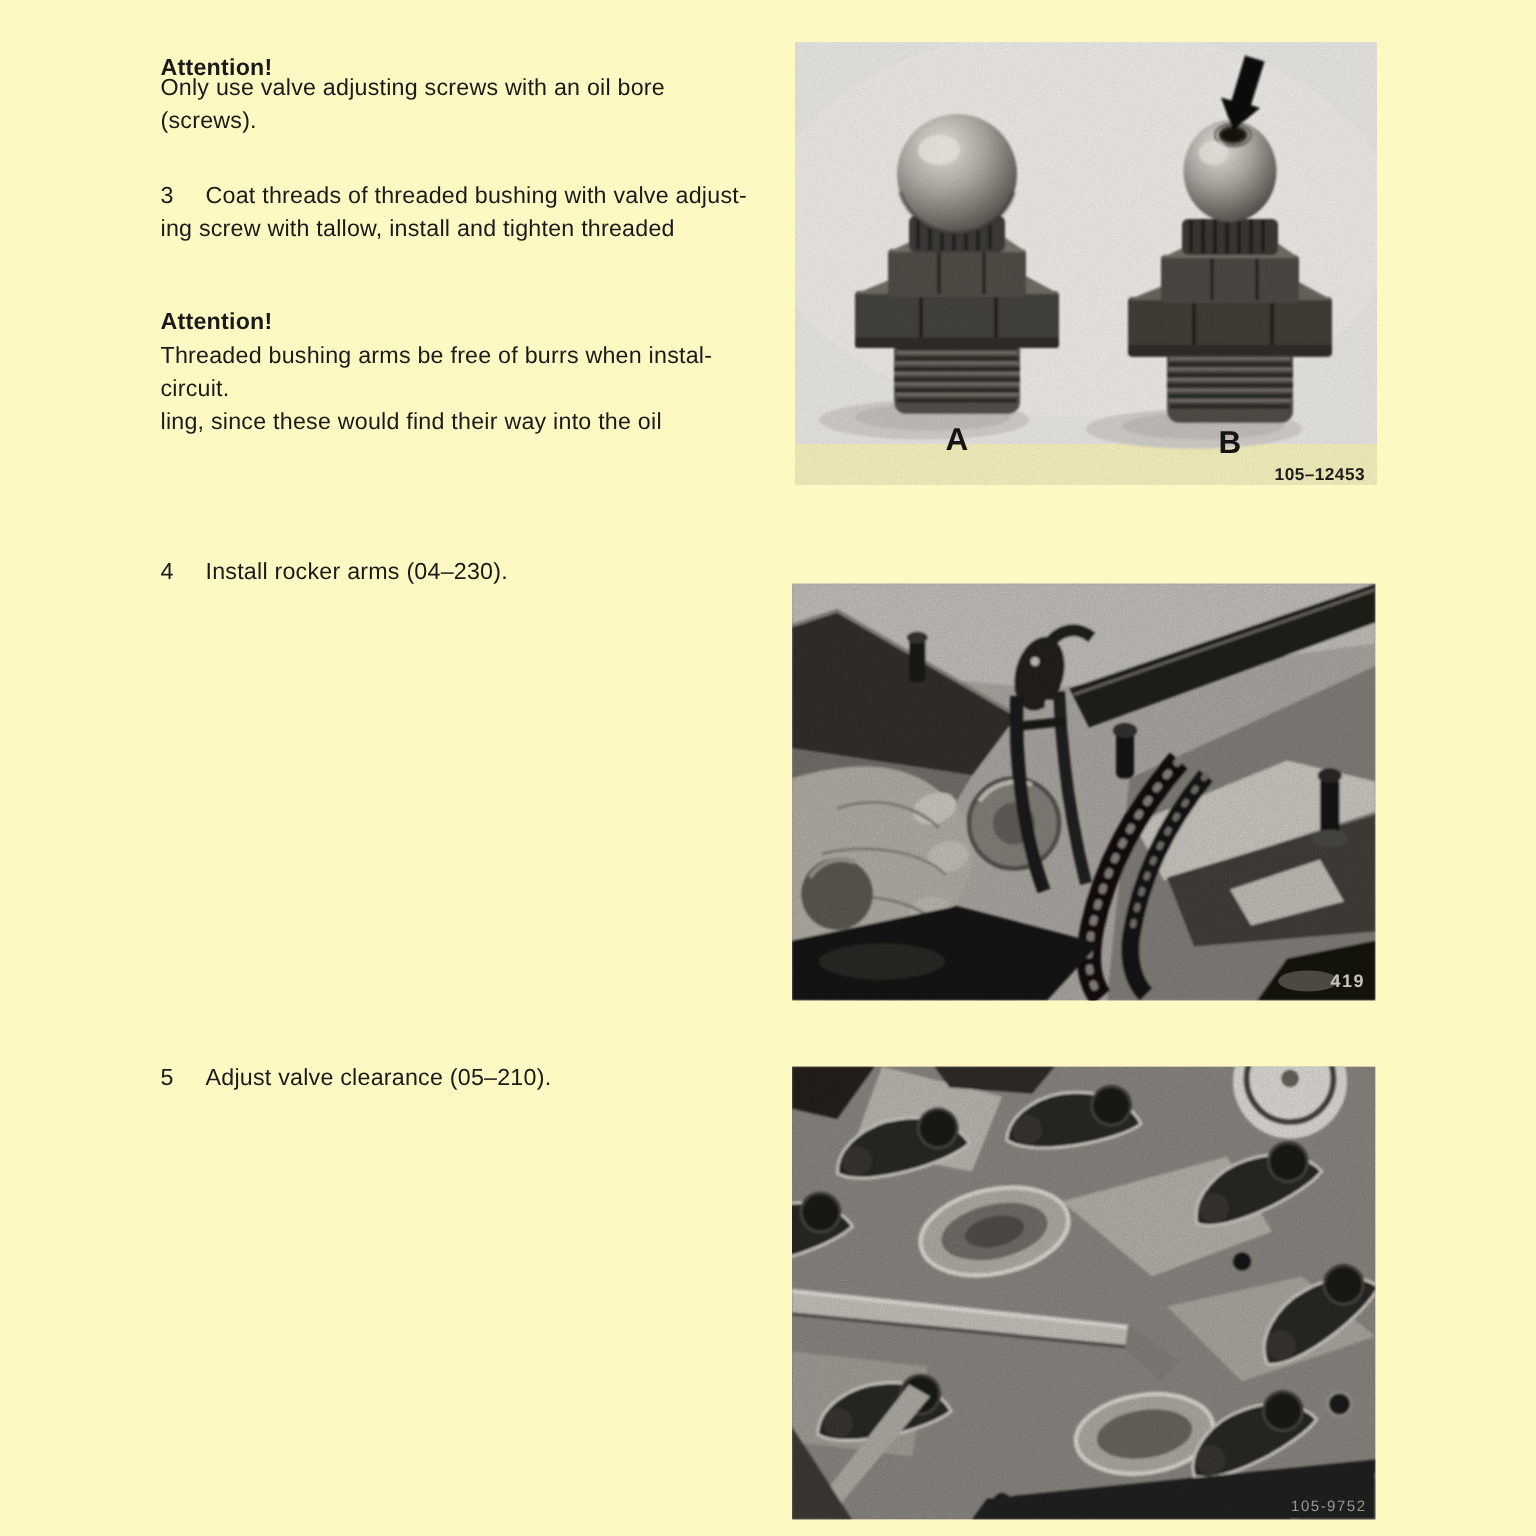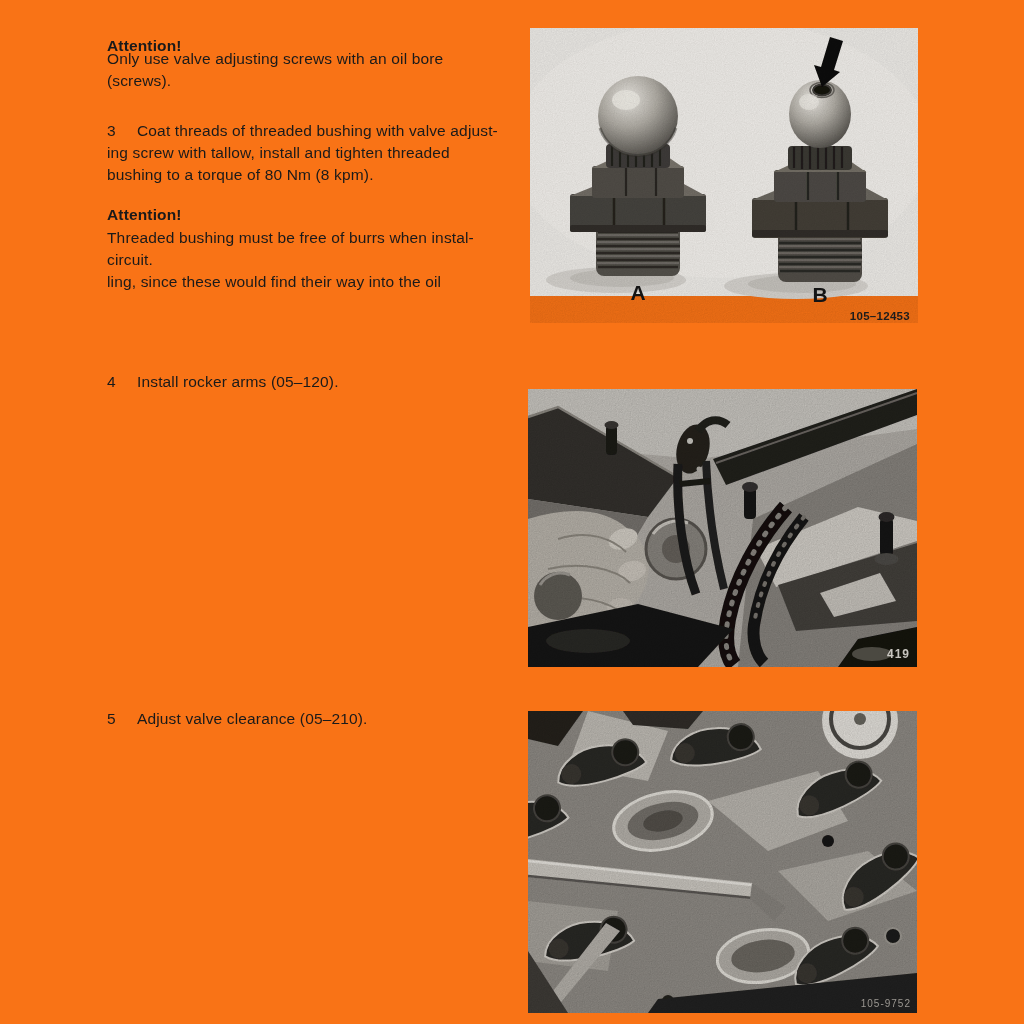--- a/index.html
+++ b/index.html
@@ -1,17 +1,17 @@
 <!DOCTYPE html>
 <html><head>
 <meta charset="utf-8">
 <style>
   html,body{margin:0;padding:0;background:#ffffff;}
   .page{
-    position:relative;width:1024px;height:1024px;background:#f97316;overflow:hidden;
+    position:relative;width:1024px;height:1024px;background:#fef9c3;overflow:hidden;
     font-family:"Liberation Sans",sans-serif;color:#1a1a1a;
   }
   .tblock{position:absolute;left:107px;font-size:15.5px;line-height:22px;letter-spacing:0.15px;white-space:nowrap;}
   .heading{font-weight:bold;}
   .step-row{display:flex;}
   .step-num{display:inline-block;width:30px;flex:0 0 30px;}
   .fig{position:absolute;}
   svg text{font-family:"Liberation Sans",sans-serif;}
 </style>
 </head>
@@ -25,35 +25,34 @@
     <div>Only use valve adjusting screws with an oil bore</div>
     <div>(screws).</div>
   </div>
 
   <div class="tblock" style="top:120px;">
     <div class="step-row">
       <span class="step-num">3</span>
       <span>Coat threads of threaded bushing with valve adjust-</span>
     </div>
     <div>ing screw with tallow, install and tighten threaded</div>
-    <div>bushing to a torque of 80 Nm (8 kpm).</div>
   </div>
 
   <div class="tblock heading" style="top:204px;">Attention!</div>
 
   <div class="tblock" style="top:227px;">
-    <div>Threaded bushing must be free of burrs when instal-</div>
+    <div>Threaded bushing arms be free of burrs when instal-</div>
     <div>circuit.</div>
     <div>ling, since these would find their way into the oil</div>
   </div>
 
   <div class="tblock" style="top:371px;">
     <div class="step-row">
       <span class="step-num">4</span>
-      <span>Install rocker arms (05–120).</span>
+      <span>Install rocker arms (04–230).</span>
     </div>
   </div>
 
   <div class="tblock" style="top:708px;">
     <div class="step-row">
       <span class="step-num">5</span>
       <span>Adjust valve clearance (05–210).</span>
     </div>
   </div>
 

